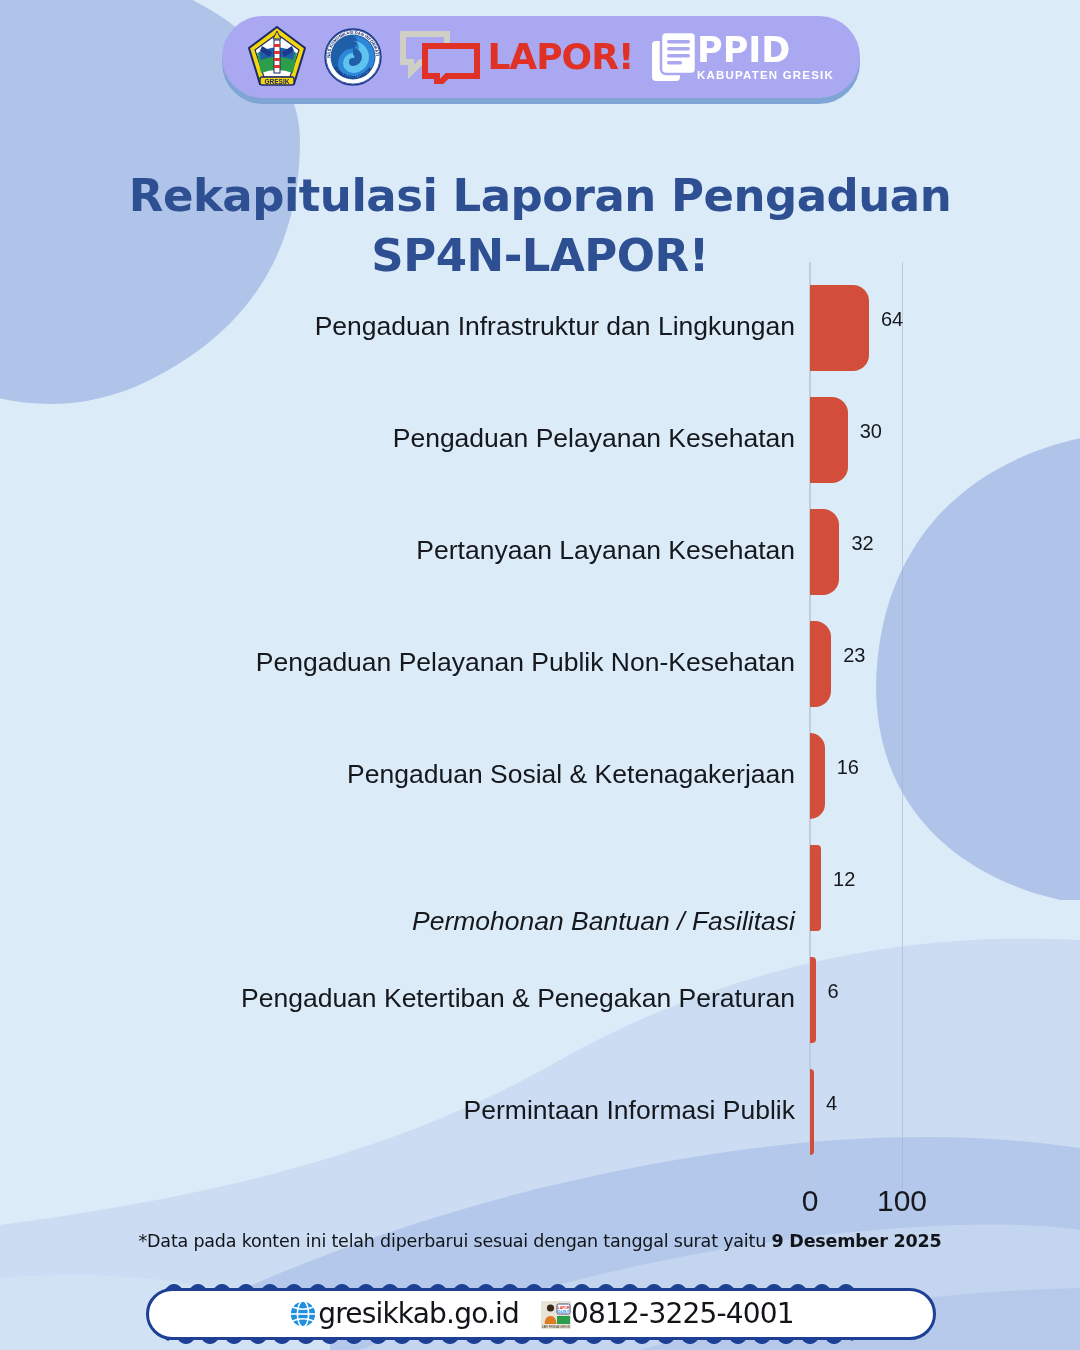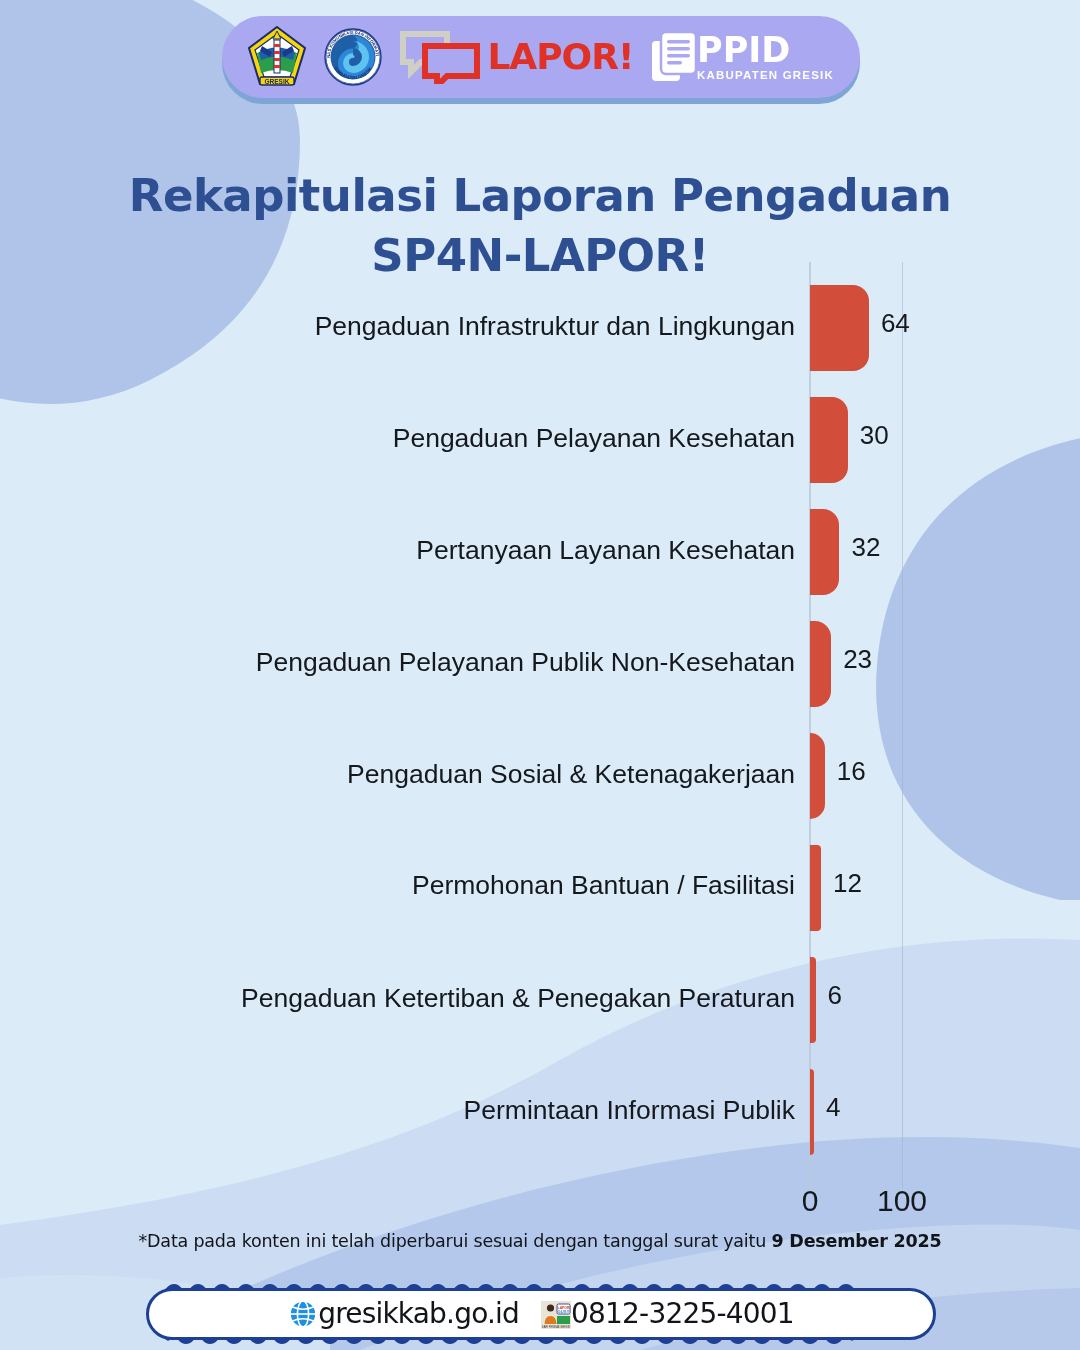--- a/index.html
+++ b/index.html
@@ -91,21 +91,21 @@
   }
   .bar{
     position:absolute;left:810px;
     background:#d34e3a;
     border-top-right-radius:16px;border-bottom-right-radius:16px;
   }
   .bar.thin{border-top-right-radius:4px;border-bottom-right-radius:4px;}
   .bar-value{
     position:absolute;
     font-family:"Liberation Sans", sans-serif;
-    font-size:26px;color:#15181c;white-space:nowrap;
+    font-size:20px;color:#15181c;white-space:nowrap;
   }
 
   .tick{
     position:absolute;
     font-family:"Liberation Sans", sans-serif;
     font-size:30px;color:#15181c;
   }
 
   
   .footnote{
@@ -240,21 +240,21 @@
         <div class="bar-value" style="left: 859.72px; top: 158px; color: rgb(21, 24, 28);">30</div>
         <div class="row-label" style="top: 273px;">Pertanyaan Layanan Kesehatan</div>
         <div class="bar" title="Pertanyaan Layanan Kesehatan: 32" style="top: 247px; width: 29.44px; height: 86px; background: rgb(211, 78, 58);"></div>
         <div class="bar-value" style="left: 851.44px; top: 270px; color: rgb(21, 24, 28);">32</div>
         <div class="row-label" style="top: 385px;">Pengaduan Pelayanan Publik Non-Kesehatan</div>
         <div class="bar" title="Pengaduan Pelayanan Publik Non-Kesehatan: 23" style="top: 359px; width: 21.16px; height: 86px; background: rgb(211, 78, 58);"></div>
         <div class="bar-value" style="left: 843.16px; top: 382px; color: rgb(21, 24, 28);">23</div>
         <div class="row-label" style="top: 497px;">Pengaduan Sosial &amp; Ketenagakerjaan</div>
         <div class="bar" title="Pengaduan Sosial &amp; Ketenagakerjaan: 16" style="top: 471px; width: 14.72px; height: 86px; background: rgb(211, 78, 58);"></div>
         <div class="bar-value" style="left: 836.72px; top: 494px; color: rgb(21, 24, 28);">16</div>
-        <div class="row-label" style="top: 608px;">Permohonan Bantuan / Fasilitasi</div>
+        <div class="row-label" style="top: 644px; font-style: italic;">Permohonan Bantuan / Fasilitasi</div>
         <div class="bar thin" title="Permohonan Bantuan / Fasilitasi: 12" style="top: 583px; width: 11.04px; height: 86px; background: rgb(211, 78, 58);"></div>
         <div class="bar-value" style="left: 833.04px; top: 606px; color: rgb(21, 24, 28);">12</div>
         <div class="row-label" style="top: 721px;">Pengaduan Ketertiban &amp; Penegakan Peraturan</div>
         <div class="bar thin" title="Pengaduan Ketertiban &amp; Penegakan Peraturan: 6" style="top: 695px; width: 5.52px; height: 86px; background: rgb(211, 78, 58);"></div>
         <div class="bar-value" style="left: 827.52px; top: 718px; color: rgb(21, 24, 28);">6</div>
         <div class="row-label" style="top: 833px;">Permintaan Informasi Publik</div>
         <div class="bar thin" title="Permintaan Informasi Publik: 4" style="top: 807px; width: 4px; height: 86px; background: rgb(211, 78, 58);"></div>
         <div class="bar-value" style="left: 826px; top: 830px; color: rgb(21, 24, 28);">4</div>
         <div class="tick" style="top: 922px; left: 810px; transform: translateX(-50%);">0</div>
         <div class="tick" style="top: 922px; left: 902px; transform: translateX(-50%);">100</div>

